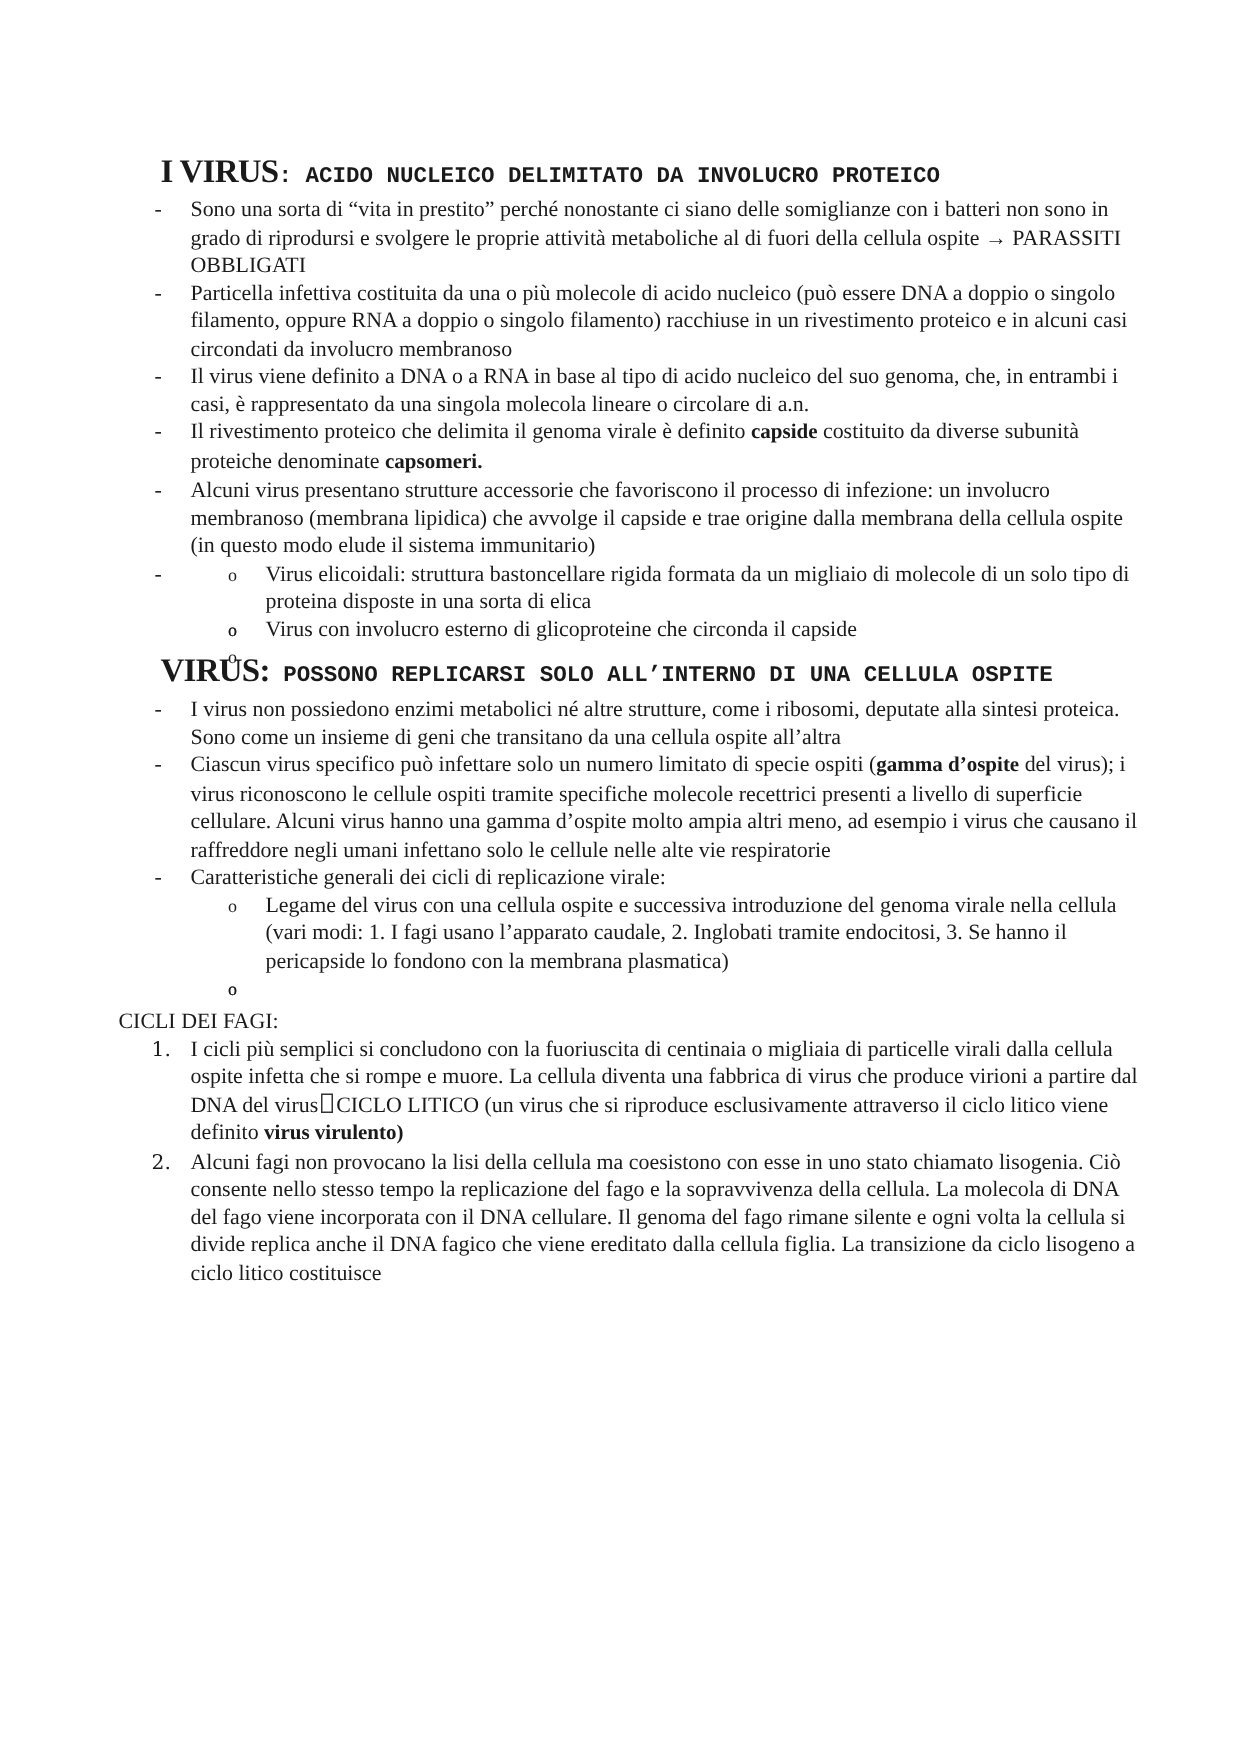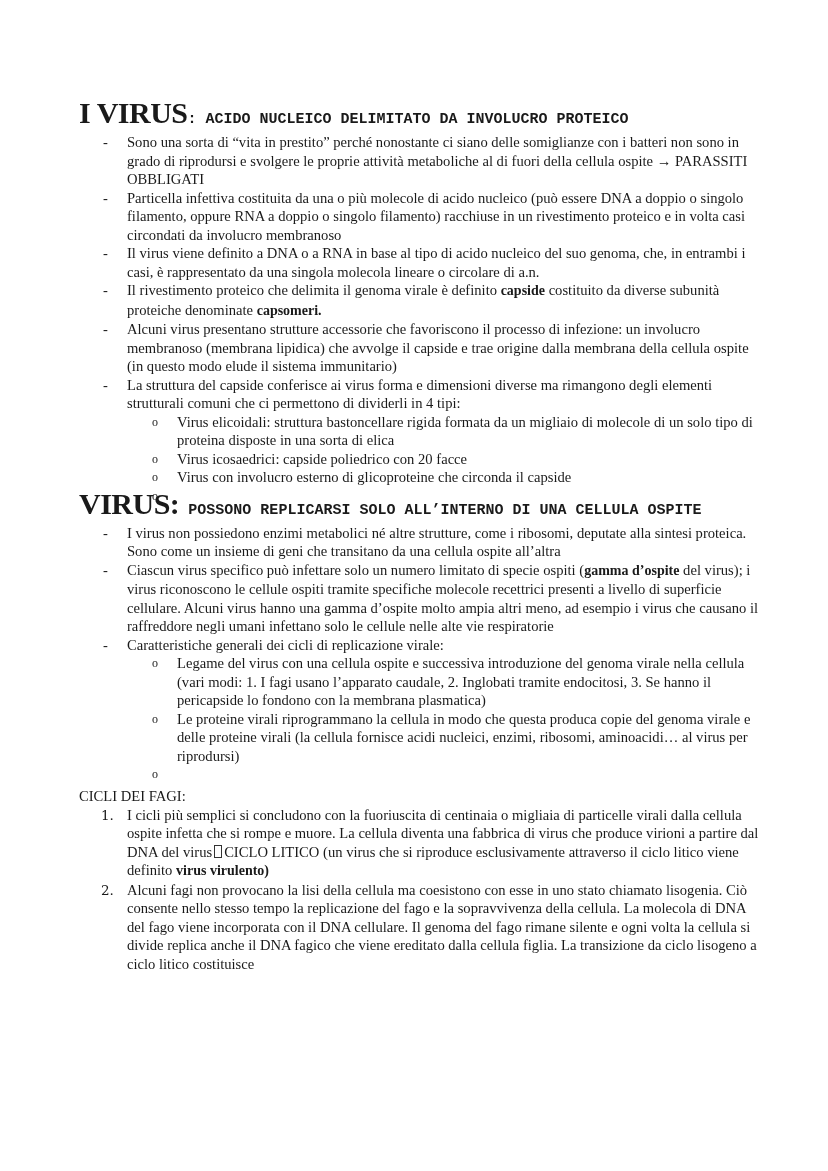--- a/index.html
+++ b/index.html
@@ -20,23 +20,24 @@
       left: 79px;
       top: 100px;
       width: 680px;
     }
     .section-title {
       margin: 0;
       line-height: 26px;
       white-space: nowrap;
     }
     .section-title .big {
-      font-size: 30px;
+      font-size: 22px;
       letter-spacing: -0.5px;
       font-family: "Liberation Serif", serif;
+      margin-left: 28px;
     }
     .section-title .small {
       font-size: 15px;
       font-family: Liberation Mono, monospace;
     }
     .t2 { margin-top: 4px; }
     ul.dash, ol.num, ul.circ {
       list-style: none;
       margin: 0;
       padding: 0;
@@ -86,42 +87,42 @@
     }
   </style>
 </head>
 <body>
 
 <div class="page">
 
   <h2 class="section-title"><span class="big">I VIRUS</span><span class="small">: ACIDO NUCLEICO DELIMITATO DA INVOLUCRO PROTEICO</span></h2>
   <ul class="dash">
     <li class="item"><span class="marker">-</span><span>Sono una sorta di “vita in prestito” perché nonostante ci siano delle somiglianze con i batteri non sono in grado di riprodursi e svolgere le proprie attività metaboliche al di fuori della cellula ospite → PARASSITI OBBLIGATI</span></li>
-    <li class="item"><span class="marker">-</span><span>Particella infettiva costituita da una o più molecole di acido nucleico (può essere DNA a doppio o singolo filamento, oppure RNA a doppio o singolo filamento) racchiuse in un rivestimento proteico e in volta casi circondati da involucro membranoso</span></li>
+    <li class="item"><span class="marker">-</span><span>Particella infettiva costituita da una o più molecole di acido nucleico (può essere DNA a doppio o singolo filamento, oppure RNA a doppio o singolo filamento) racchiuse in un rivestimento proteico e in alcuni casi circondati da involucro membranoso</span></li>
     <li class="item"><span class="marker">-</span><span>Il virus viene definito a DNA o a RNA in base al tipo di acido nucleico del suo genoma, che, in entrambi i casi, è rappresentato da una singola molecola lineare o circolare di a.n.</span></li>
     <li class="item"><span class="marker">-</span><span>Il rivestimento proteico che delimita il genoma virale è definito </span><b>capside</b><span> costituito da diverse subunità proteiche denominate </span><b>capsomeri.</b></li>
     <li class="item"><span class="marker">-</span><span>Alcuni virus presentano strutture accessorie che favoriscono il processo di infezione: un involucro membranoso (membrana lipidica) che avvolge il capside e trae origine dalla membrana della cellula ospite (in questo modo elude il sistema immunitario)</span></li>
-    <li class="item"><span class="marker">-</span><span>La struttura del capside conferisce ai virus forma e dimensioni diverse ma rimangono degli elementi strutturali comuni che ci permettono di dividerli in 4 tipi:</span>
+    <li class="item"><span class="marker">-</span>
       <ul class="circ">
         <li class="item"><span class="marker">o</span><span>Virus elicoidali: struttura bastoncellare rigida formata da un migliaio di molecole di un solo tipo di proteina disposte in una sorta di elica</span></li>
-        <li class="item"><span class="marker">o</span><span>Virus icosaedrici: capside poliedrico con 20 facce</span></li>
+        <li class="item"><span class="marker">o</span></li>
         <li class="item"><span class="marker">o</span><span>Virus con involucro esterno di glicoproteine che circonda il capside</span></li>
         <li class="item"><span class="marker">o</span></li>
       </ul>
     </li>
   </ul>
 
   <h2 class="section-title t2"><span class="big">VIRUS:</span><span class="small"> POSSONO REPLICARSI SOLO ALL’INTERNO DI UNA CELLULA OSPITE</span></h2>
   <ul class="dash">
     <li class="item"><span class="marker">-</span><span>I virus non possiedono enzimi metabolici né altre strutture, come i ribosomi, deputate alla sintesi proteica. Sono come un insieme di geni che transitano da una cellula ospite all’altra</span></li>
     <li class="item"><span class="marker">-</span><span>Ciascun virus specifico può infettare solo un numero limitato di specie ospiti (</span><b>gamma d’ospite</b><span> del virus); i virus riconoscono le cellule ospiti tramite specifiche molecole recettrici presenti a livello di superficie cellulare. Alcuni virus hanno una gamma d’ospite molto ampia altri meno, ad esempio i virus che causano il raffreddore negli umani infettano solo le cellule nelle alte vie respiratorie</span></li>
     <li class="item"><span class="marker">-</span><span>Caratteristiche generali dei cicli di replicazione virale:</span>
       <ul class="circ">
         <li class="item"><span class="marker">o</span><span>Legame del virus con una cellula ospite e successiva introduzione del genoma virale nella cellula (vari modi: 1. I fagi usano l’apparato caudale, 2. Inglobati tramite endocitosi, 3. Se hanno il pericapside lo fondono con la membrana plasmatica)</span></li>
-        <li class="item"><span class="marker">o</span><span>Le proteine virali riprogrammano la cellula in modo che questa produca copie del genoma virale e delle proteine virali (la cellula fornisce acidi nucleici, enzimi, ribosomi, aminoacidi… al virus per riprodursi)</span></li>
+        <li class="item"><span class="marker">o</span></li>
         <li class="item"><span class="marker">o</span></li>
       </ul>
     </li>
   </ul>
 
   <div class="plain-heading">CICLI DEI FAGI:</div>
   <ol class="num">
     <li class="item"><span class="marker">1.</span><span>I cicli più semplici si concludono con la fuoriuscita di centinaia o migliaia di particelle virali dalla cellula ospite infetta che si rompe e muore. La cellula diventa una fabbrica di virus che produce virioni a partire dal DNA del virus</span><span class="tofu"></span><span>CICLO LITICO (un virus che si riproduce esclusivamente attraverso il ciclo litico viene definito </span><b>virus virulento)</b></li>
     <li class="item"><span class="marker">2.</span><span>Alcuni fagi non provocano la lisi della cellula ma coesistono con esse in uno stato chiamato lisogenia. Ciò consente nello stesso tempo la replicazione del fago e la sopravvivenza della cellula. La molecola di DNA del fago viene incorporata con il DNA cellulare. Il genoma del fago rimane silente e ogni volta la cellula si divide replica anche il DNA fagico che viene ereditato dalla cellula figlia. La transizione da ciclo lisogeno a ciclo litico costituisce</span></li>
   </ol>

